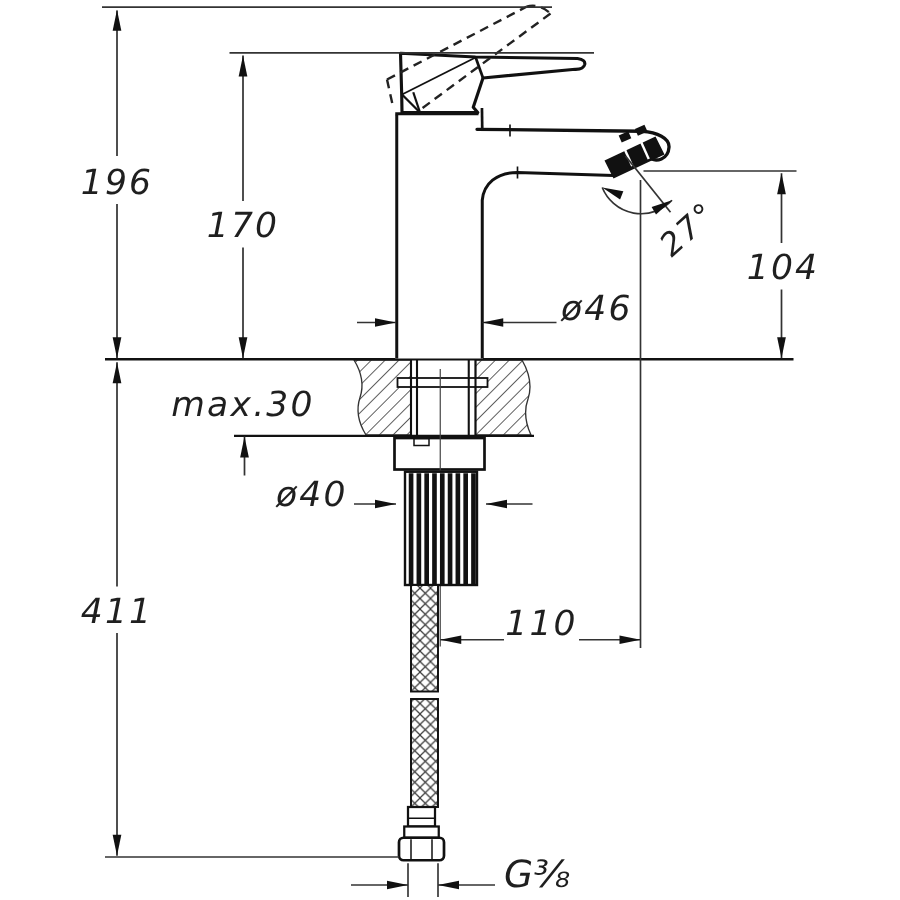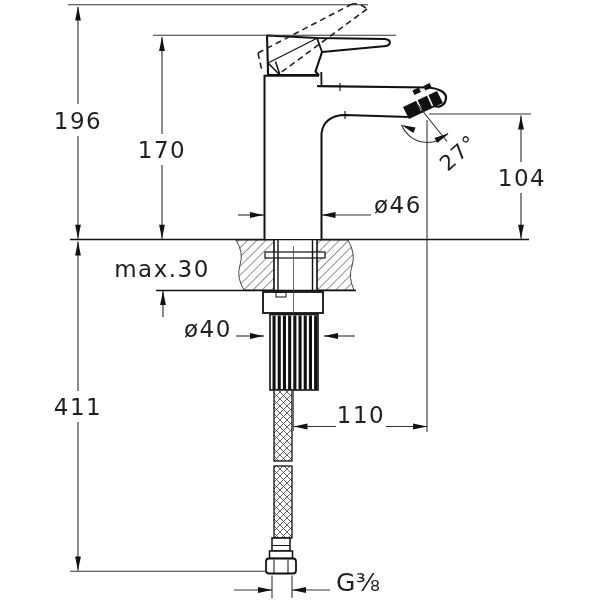--- a/index.html
+++ b/index.html
@@ -1,16 +1,16 @@
 <!DOCTYPE html>
 <html><head>
 <meta charset="utf-8">
 <style>
   html,body{margin:0;padding:0;background:#fff;}
-  .stage{width:600px;height:600px;background:#fff;position:relative;overflow:hidden;}
+  .stage{width:600px;height:600px;background:#fff;position:relative;overflow:hidden;font-style:italic;}
   svg{display:block;}
   text{font-family:"DejaVu Sans","Liberation Sans",sans-serif;fill:#1f1f1f;letter-spacing:1.5px;}
   .dim-text{font-size:23px;}
   .dim-text-small{font-size:21px;}
   .dim-text-thread{font-size:25px;letter-spacing:0.5px;}
   .objline{stroke:#111;fill:none;}
   .dimline{stroke:#333;stroke-width:1.15;fill:none;}
   .extline{stroke:#333;stroke-width:1.1;fill:none;}
   .arrow{fill:#111;stroke:none;}
   .dashed{stroke:#222;stroke-width:1.6;fill:none;stroke-dasharray:6 4;}

